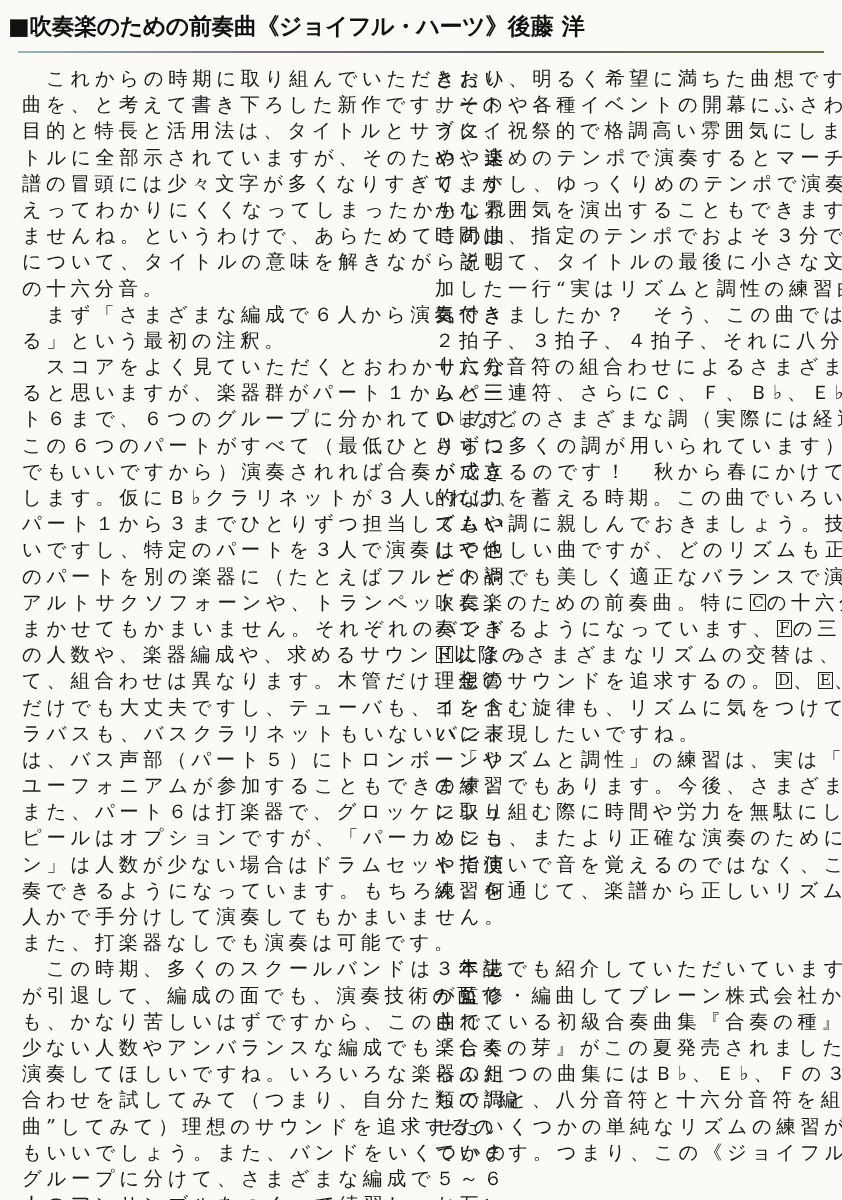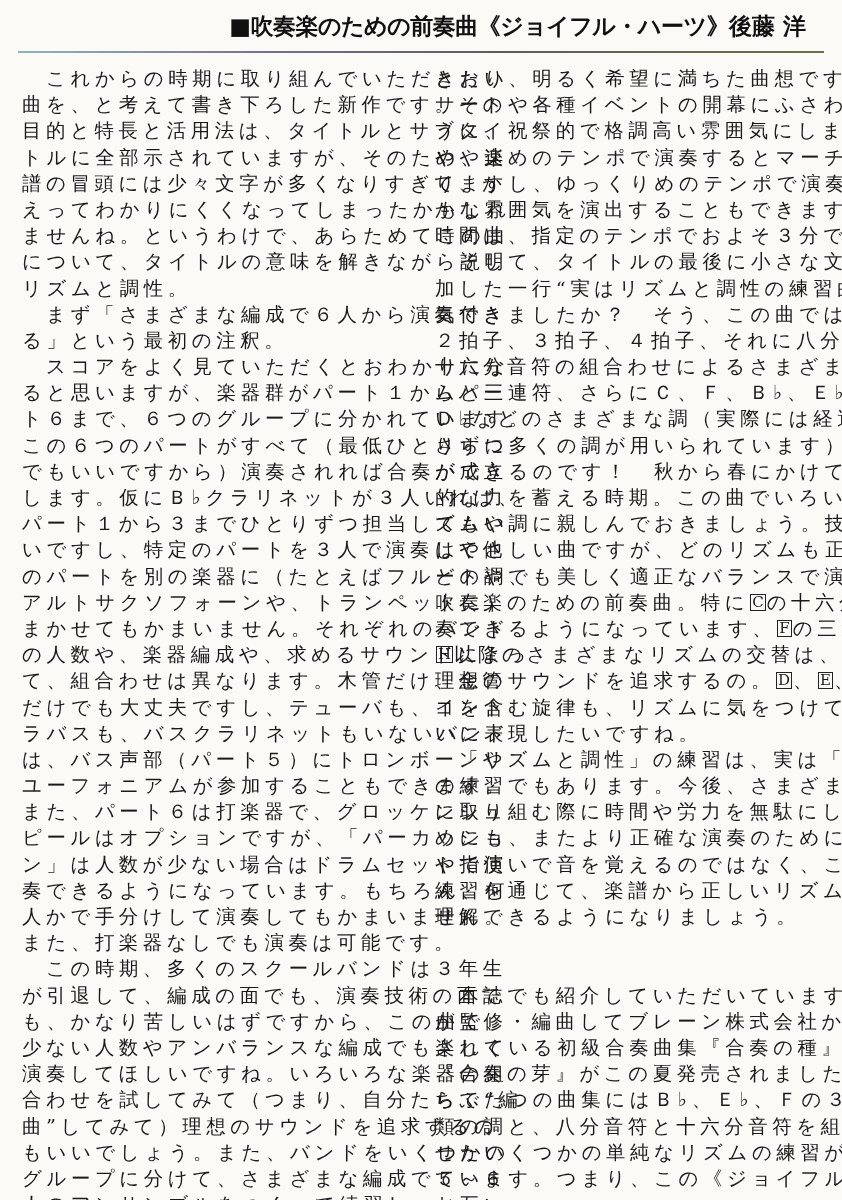--- a/index.html
+++ b/index.html
@@ -5,21 +5,21 @@
   html, body { margin: 0; padding: 0; }
   body {
     width: 842px; height: 1200px; overflow: hidden;
     background: #fbfaf7;
     font-family: "DejaVu Serif", "Liberation Serif", serif;
     color: #1a1a1a;
     position: relative;
   }
   .header {
     position: absolute; left: 8px; right: 18px; top: 8px; height: 36px;
-    display: flex; align-items: center; justify-content: flex-end;
+    display: flex; align-items: center; justify-content: flex-start;
   }
   .title {
     font-family: "DejaVu Sans", "Liberation Sans", sans-serif;
     font-size: 23px; font-weight: bold; letter-spacing: -0.5px;
     color: #111;
   }
   .author {
     font-family: "DejaVu Sans", "Liberation Sans", sans-serif;
     font-size: 23px; font-weight: bold; color: #111;
     margin-right: 18px;
@@ -54,21 +54,21 @@
 
 <div class="column col-left" id="col-left">
     <div class="line indent">これからの時期に取り組んでいただきたい</div>
     <div class="line">曲を、と考えて書き下ろした新作です。その</div>
     <div class="line">目的と特長と活用法は、タイトルとサブタイ</div>
     <div class="line">トルに全部示されていますが、そのため、楽</div>
     <div class="line">譜の冒頭には少々文字が多くなりすぎて、か</div>
     <div class="line">えってわかりにくくなってしまったかもしれ</div>
     <div class="line">ませんね。というわけで、あらためてこの曲</div>
     <div class="line">について、タイトルの意味を解きながら説明</div>
-    <div class="line">リズムと調性。</div>
+    <div class="line">の十六分音。</div>
     <div class="line indent">まず「さまざまな編成で６人から演奏でき</div>
     <div class="line">る」という最初の注釈。</div>
     <div class="line indent">スコアをよく見ていただくとおわかりにな</div>
     <div class="line">ると思いますが、楽器群がパート１からパー</div>
     <div class="line">ト６まで、６つのグループに分かれています。</div>
     <div class="line">この６つのパートがすべて（最低ひとりずつ</div>
     <div class="line">でもいいですから）演奏されれば合奏が成立</div>
     <div class="line">します。仮にＢ♭クラリネットが３人いれば、</div>
     <div class="line">パート１から３までひとりずつ担当してもい</div>
     <div class="line">いですし、特定のパートを３人で演奏して他</div>
@@ -124,21 +124,20 @@
     <div class="line"><span class="boxed">H</span><span>以降のさまざまなリズムの交替は、練習の</span></div>
     <div class="line"><span>理想のサウンドを追求するの。</span><span class="boxed">D</span><span>、</span><span class="boxed">E</span><span>、</span><span class="boxed">G</span></div>
     <div class="line">イを含む旋律も、リズムに気をつけてていね</div>
     <div class="line">いに表現したいですね。</div>
     <div class="line indent">「リズムと調性」の練習は、実は「譜読み」</div>
     <div class="line">の練習でもあります。今後、さまざまな作品</div>
     <div class="line">に取り組む際に時間や労力を無駄にしないた</div>
     <div class="line">めにも、またより正確な演奏のためにも、耳</div>
     <div class="line">や指使いで音を覚えるのではなく、この曲の</div>
     <div class="line">練習を通じて、楽譜から正しいリズムや調を</div>
-    <div class="line">理解できるようになりましょう。</div>
     <div class="gap"></div>
     <div class="gap"></div>
     <div class="line indent">本誌でも紹介していただいていますが、私</div>
     <div class="line">が監修・編曲してブレーン株式会社から発売</div>
     <div class="line">されている初級合奏曲集『合奏の種』の続編、</div>
     <div class="line">『合奏の芽』がこの夏発売されました。これ</div>
     <div class="line">らふたつの曲集にはＢ♭、Ｅ♭、Ｆの３種</div>
     <div class="line">類の調と、八分音符と十六分音符を組み合わ</div>
     <div class="line">せたいくつかの単純なリズムの練習が含まれ</div>
     <div class="line">ています。つまり、この《ジョイフル・ハーツ》</div>

